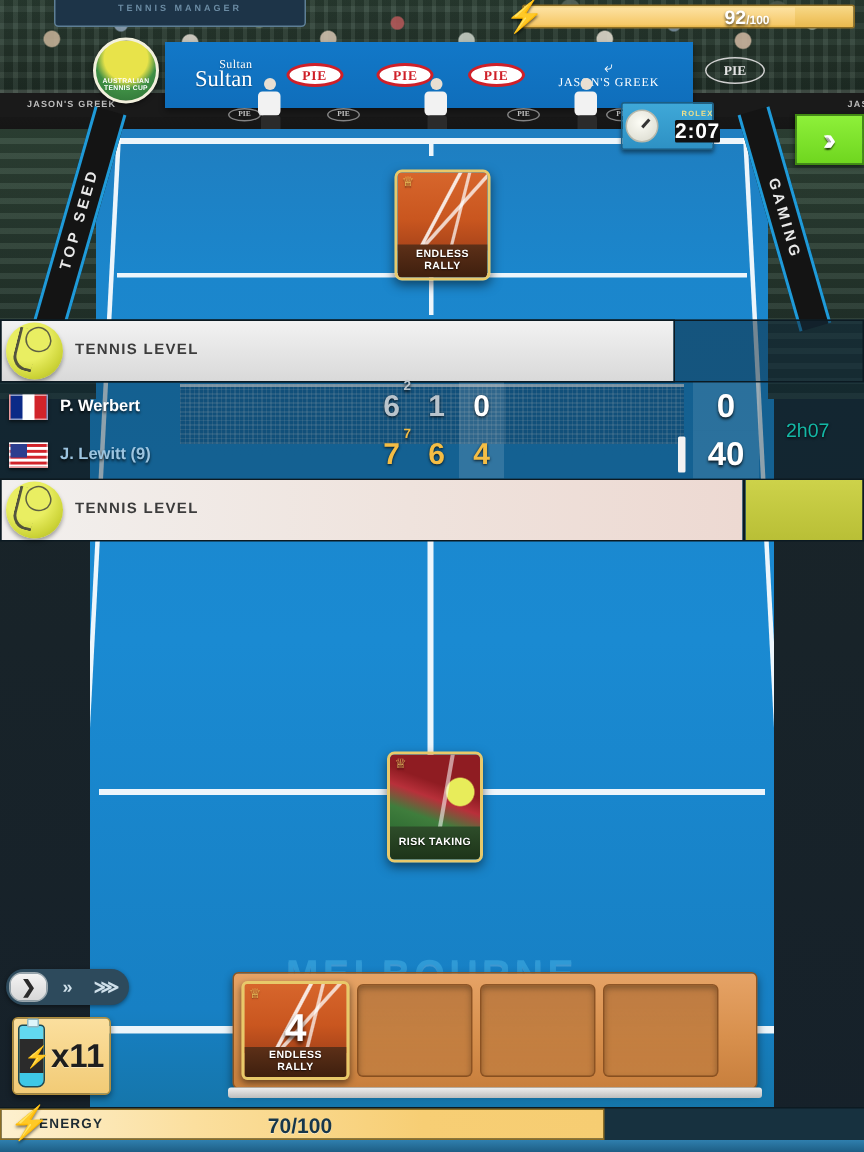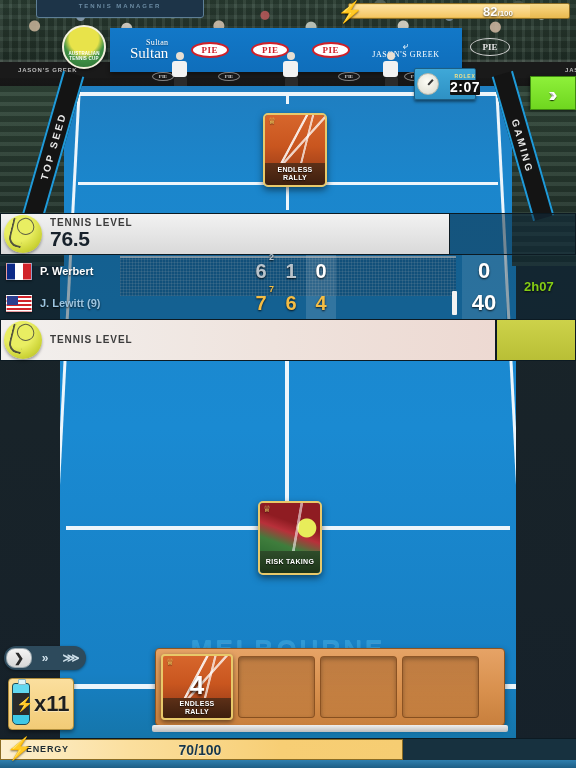--- a/index.html
+++ b/index.html
@@ -375,21 +375,21 @@
     font-size:22px; font-weight:bold; color:#fff; line-height:32px;
     background:rgba(255,255,255,.10);
     text-shadow:0 1px 2px rgba(0,0,0,.8);
   }
   .serve-ind {
     position:absolute; left:452px; top:4px; width:5px; height:24px;
     background:#f2f2f2; border-radius:1px;
   }
   .duration {
     position:absolute; left:524px; top:24px;
-    color:#84cc16; font-size:13px; font-weight:bold;
+    color:#14b8a6; font-size:13px; font-weight:normal;
     text-shadow:0 1px 2px rgba(0,0,0,.85);
   }
 
   
   .speed-ctrl {
     position:absolute; left:4px; top:646px; width:82px; height:24px;
     background:#2d4a5c; border-radius:12px;
     display:flex; align-items:center; padding:2px;
     box-shadow:0 1px 3px rgba(0,0,0,.45);
   }
@@ -500,21 +500,21 @@
     <span style="margin-left:156px">JASON'S GREEK</span>
 
   </div>
 
   <div class="tm-logo">TENNIS MANAGER</div>
 
   <div class="stamina-top">
     <div class="fill"></div>
     <div class="bolt-icon">⚡</div>
     <div class="val">
-      <span>82</span><span class="den">/100</span>
+      <span>92</span><span class="den">/100</span>
     </div>
   </div>
 
   <div class="cup-badge">
     <div class="t">AUSTRALIAN</div>
     <div class="t">TENNIS CUP</div>
   </div>
 
   <div class="banner">
     <div class="banner-logo">
@@ -623,21 +623,20 @@
   </div>
 
   <div class="scoreboard">
 
     <div style="position:relative; height:42px;">
       <div class="level-row p1-bg"></div>
       <div class="level-row p1">
         <div class="ball-icon"></div>
         <div class="level-text">
           <div class="lbl">TENNIS LEVEL</div>
-          <div class="num">76.5</div>
         </div>
       </div>
     </div>
 
     <div class="players-strip">
 
       <div class="player-row">
         <div class="flag fr"></div>
         <div class="pname w">P. Werbert</div>
         <div class="sets">

